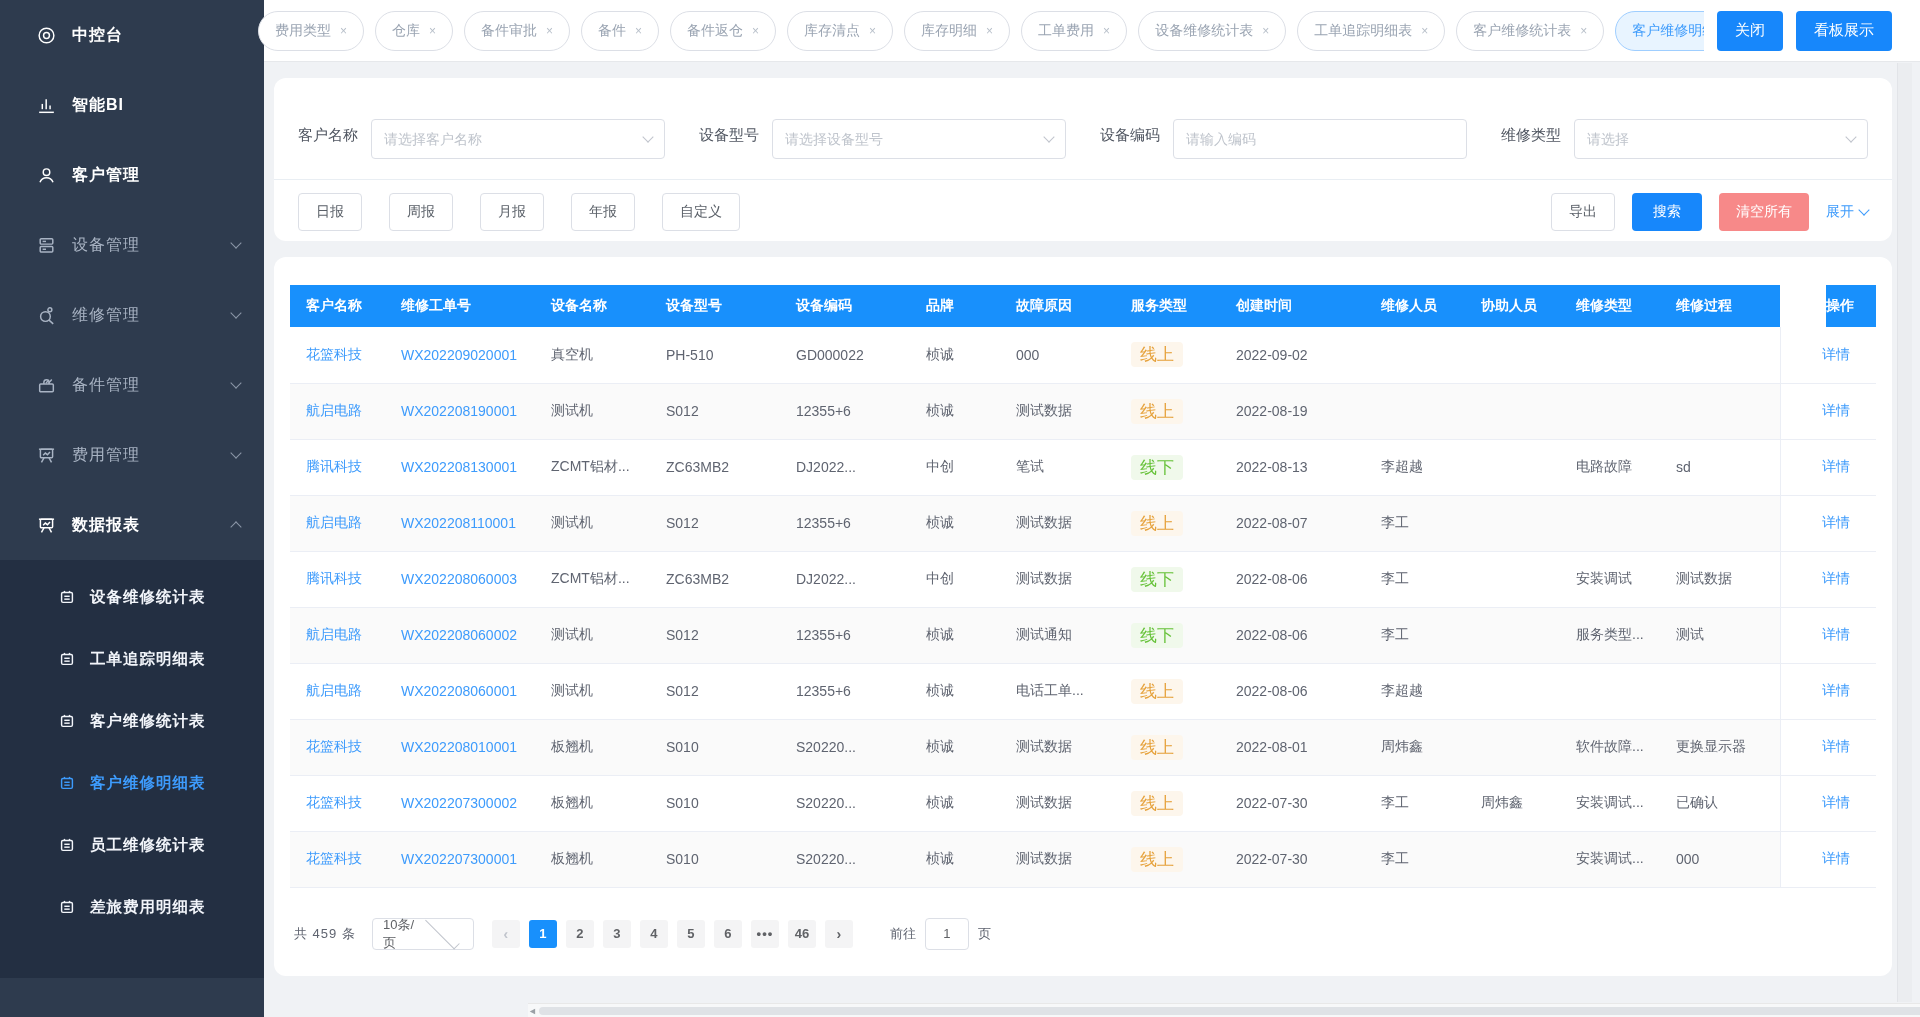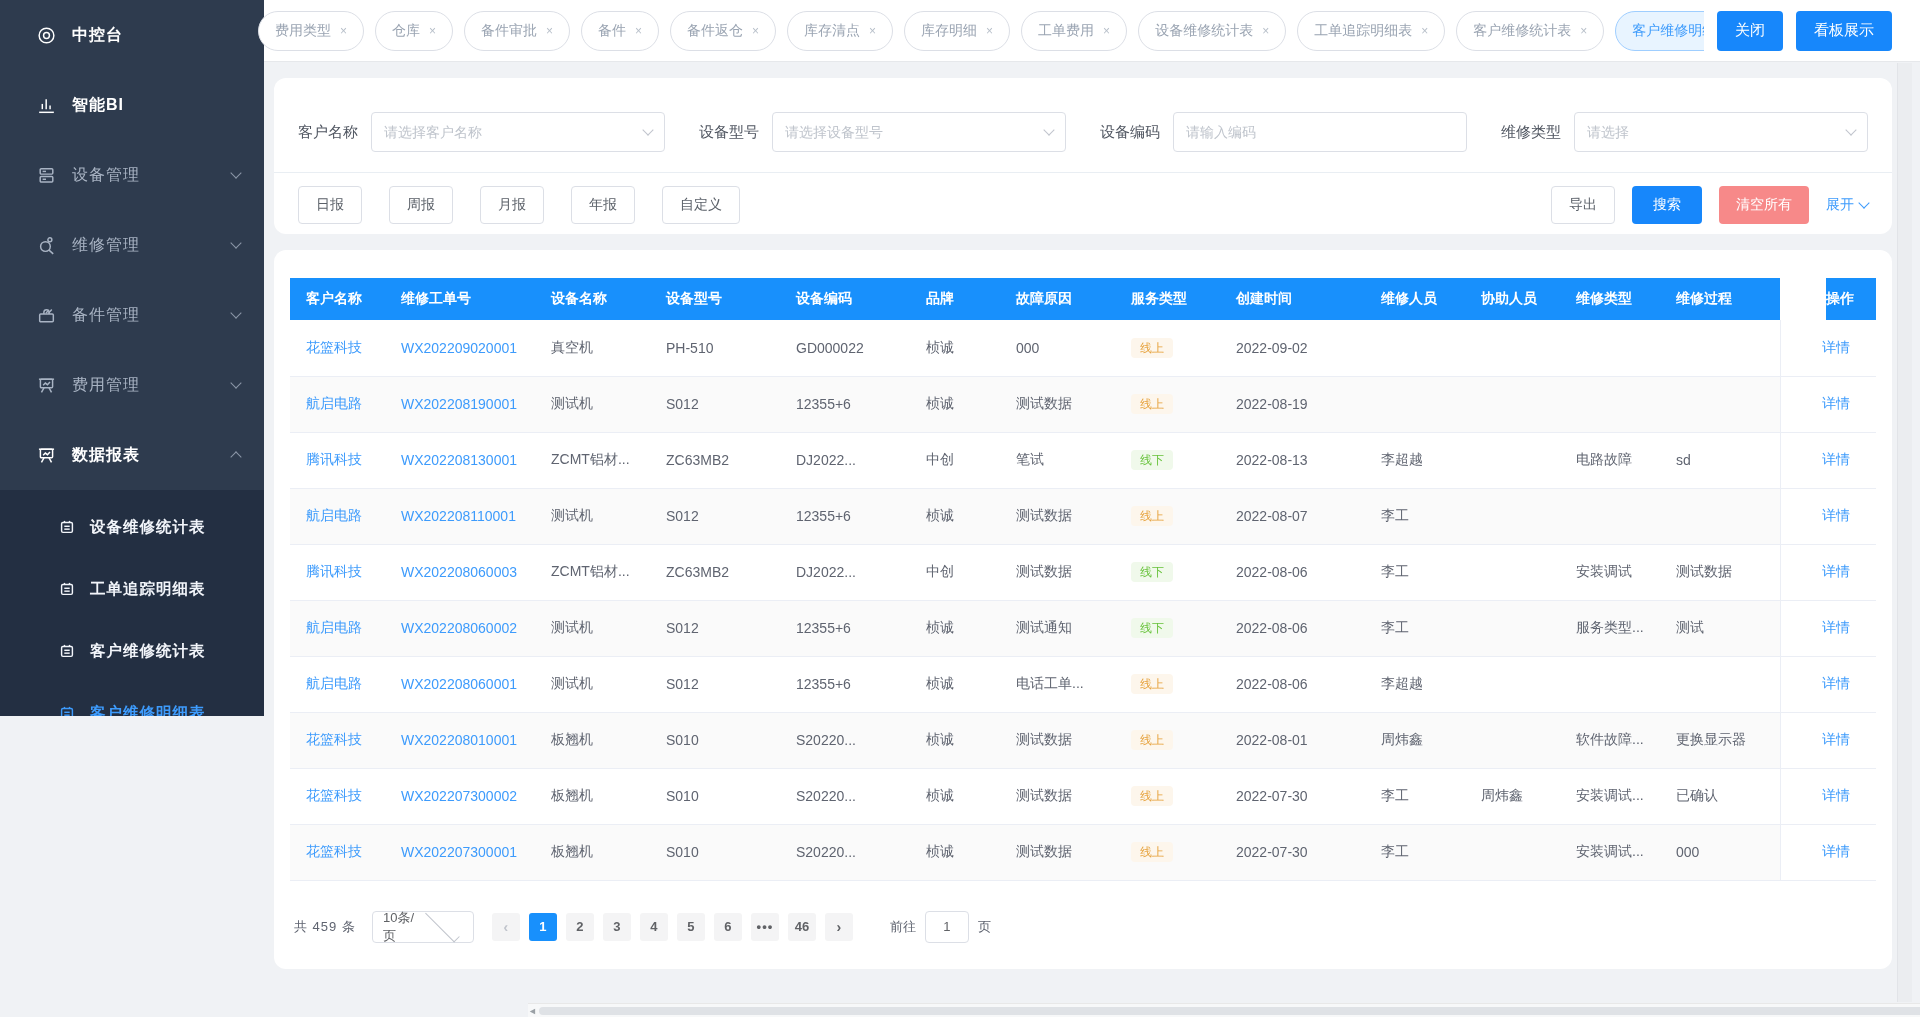--- a/index.html
+++ b/index.html
@@ -1,21 +1,21 @@
 <!DOCTYPE html>
 <html><head>
 <meta charset="utf-8">
 <style>
   * { margin:0; padding:0; box-sizing:border-box; }
   html,body { width:1920px; height:1017px; overflow:hidden;
     font-family:"Liberation Sans","DejaVu Sans",sans-serif; background:#f0f2f5; }
   .app { display:flex; width:1920px; height:1017px; position:relative; }
 
   
-  .sidebar { width:264px; flex:0 0 264px; background:#2e3b4e; height:716px; overflow:hidden; }
+  .sidebar { width:264px; flex:0 0 264px; background:#2e3b4e; height:1017px; overflow:hidden; }
   .s-item { height:70px; display:flex; align-items:center; padding:0 24px 0 36px;
     color:#a9b4c4; cursor:pointer; font-size:16px; }
   .s-item.bright { color:#ffffff; font-weight:bold; }
   .s-ico { width:21px; height:21px; margin-right:15px; flex:0 0 21px; }
   .s-label { flex:1; letter-spacing:1px; }
   .chev { width:8px; height:8px; border-right:1.6px solid #8b97a8; border-bottom:1.6px solid #8b97a8;
     transform:rotate(45deg); margin-top:-4px; }
   .chev.up { transform:rotate(-135deg); margin-top:4px; }
   .submenu { background:#232f42; padding:6px 0 40px 0; }
   .sub-item { height:62px; display:flex; align-items:center; padding-left:58px;
@@ -43,21 +43,21 @@
   .content { flex:1; padding:16px 28px 0 10px; overflow:hidden; }
   .card { background:#fff; border-radius:12px; }
 
   
   .filter-card { padding:34px 24px 10px 24px; }
   .f-row1 { display:flex; align-items:center; }
   .f-group { display:flex; align-items:center; flex:1; margin-right:34px; }
   .f-group:last-child { margin-right:0; }
   .f-label { font-size:15px; color:#4f5560; margin-right:13px; white-space:nowrap; }
   .f-box { flex:1; height:40px; border:1px solid #dcdfe6; border-radius:4px; background:#fff;
-    display:flex; align-items:center; padding:0 12px; }
+    display:flex; align-items:center; padding:0 12px;margin-top:7px; }
   .f-box input { border:none; outline:none; flex:1; font-size:14px; color:#606266;
     font-family:inherit; background:transparent; }
   .f-box input::placeholder { color:#bfc4cc; }
   .sel-chev { width:8px; height:8px; border-right:1.4px solid #c0c4cc; border-bottom:1.4px solid #c0c4cc;
     transform:rotate(45deg); margin-top:-4px; }
   .f-divider { border-bottom:1px solid #e9eef3; margin:20px -24px 0 -24px; }
   .f-row2 { display:flex; align-items:center; justify-content:space-between; margin:13px 0 0 0; }
   .rpt-group { display:flex; gap:27px; }
   .btn-plain { height:38px; padding:0 17px; background:#fff; border:1px solid #dcdfe6;
     border-radius:4px; color:#5a6068; font-size:14px; cursor:pointer; }
@@ -76,21 +76,21 @@
     text-align:left; padding:0 8px 0 16px; overflow:hidden; white-space:nowrap; }
   tbody td { height:56px; font-size:14px; color:#5f6470; padding:0 8px 0 16px;
     border-bottom:1px solid #ebeef5; overflow:hidden; white-space:nowrap; text-overflow:clip; }
   tbody tr:nth-child(even) td { background:#fafafa; }
   tbody td.op, tbody tr:nth-child(even) td.op { background:#fff; border-left:1px solid #ebeef5;
     text-align:right; padding-right:26px; box-shadow:-5px 0 6px -4px rgba(0,0,0,0.06); }
   th.op { padding:0; background:#fff; }
   .op-head { margin-left:46px; height:42px; background:#1890fc; display:flex; align-items:center;
     justify-content:flex-end; padding-right:22px; }
   .lnk { color:#3d9bfc; cursor:pointer; }
-  .badge { display:inline-block; font-size:12px; padding:4px 9px; border-radius:4px; line-height:1; }
+  .badge { display:inline-block; font-size:17px; padding:4px 9px; border-radius:4px; line-height:1; }
   .b-online { color:#e6a23c; background:#fdf6ec; }
   .b-offline { color:#67c23a; background:#f0f9eb; }
 
   
   .pager { display:flex; align-items:center; margin-top:30px; padding-left:4px; font-size:13px;
     color:#5f6470; }
   .pg-total { margin-right:16px; letter-spacing:1px; }
   .pg-size { width:102px; height:32px; border:1px solid #dcdfe6; border-radius:4px; display:flex;
     align-items:center; padding:0 10px; color:#606266; cursor:pointer; margin-right:18px; }
   .pg-size span { flex:1; }
@@ -127,20 +127,27 @@
       <span class="s-label">中控台</span>
     </div>
     <div class="s-item bright">
       <svg class="s-ico" viewBox="0 0 20 20" fill="none" stroke="currentColor" stroke-width="1.4">
           <path d="M3 16.5h14"></path>
           <path d="M6 13.5V8.5"></path>
           <path d="M9.7 13.5V4"></path>
           <path d="M13.4 13.5V10"></path>
         </svg>
       <span class="s-label">智能BI</span>
+    </div>
+    <div class="s-item bright">
+      <svg class="s-ico" viewBox="0 0 20 20" fill="none" stroke="currentColor" stroke-width="1.4">
+          <circle cx="10" cy="6.8" r="3.1"></circle>
+          <path d="M3.8 16.5c1.2-3.1 3.5-4.4 6.2-4.4s5 1.3 6.2 4.4"></path>
+        </svg>
+      <span class="s-label">客户管理</span>
     </div>
     <div class="s-item">
       <svg class="s-ico" viewBox="0 0 20 20" fill="none" stroke="currentColor" stroke-width="1.4">
           <rect x="4" y="3.5" width="12" height="5.2" rx="1"></rect>
           <rect x="4" y="11" width="12" height="5.2" rx="1"></rect>
           <path d="M6.3 6.1h3.2"></path>
           <path d="M6.3 13.6h3.2"></path>
         </svg>
       <span class="s-label">设备管理</span>
       <span class="chev"></span>

